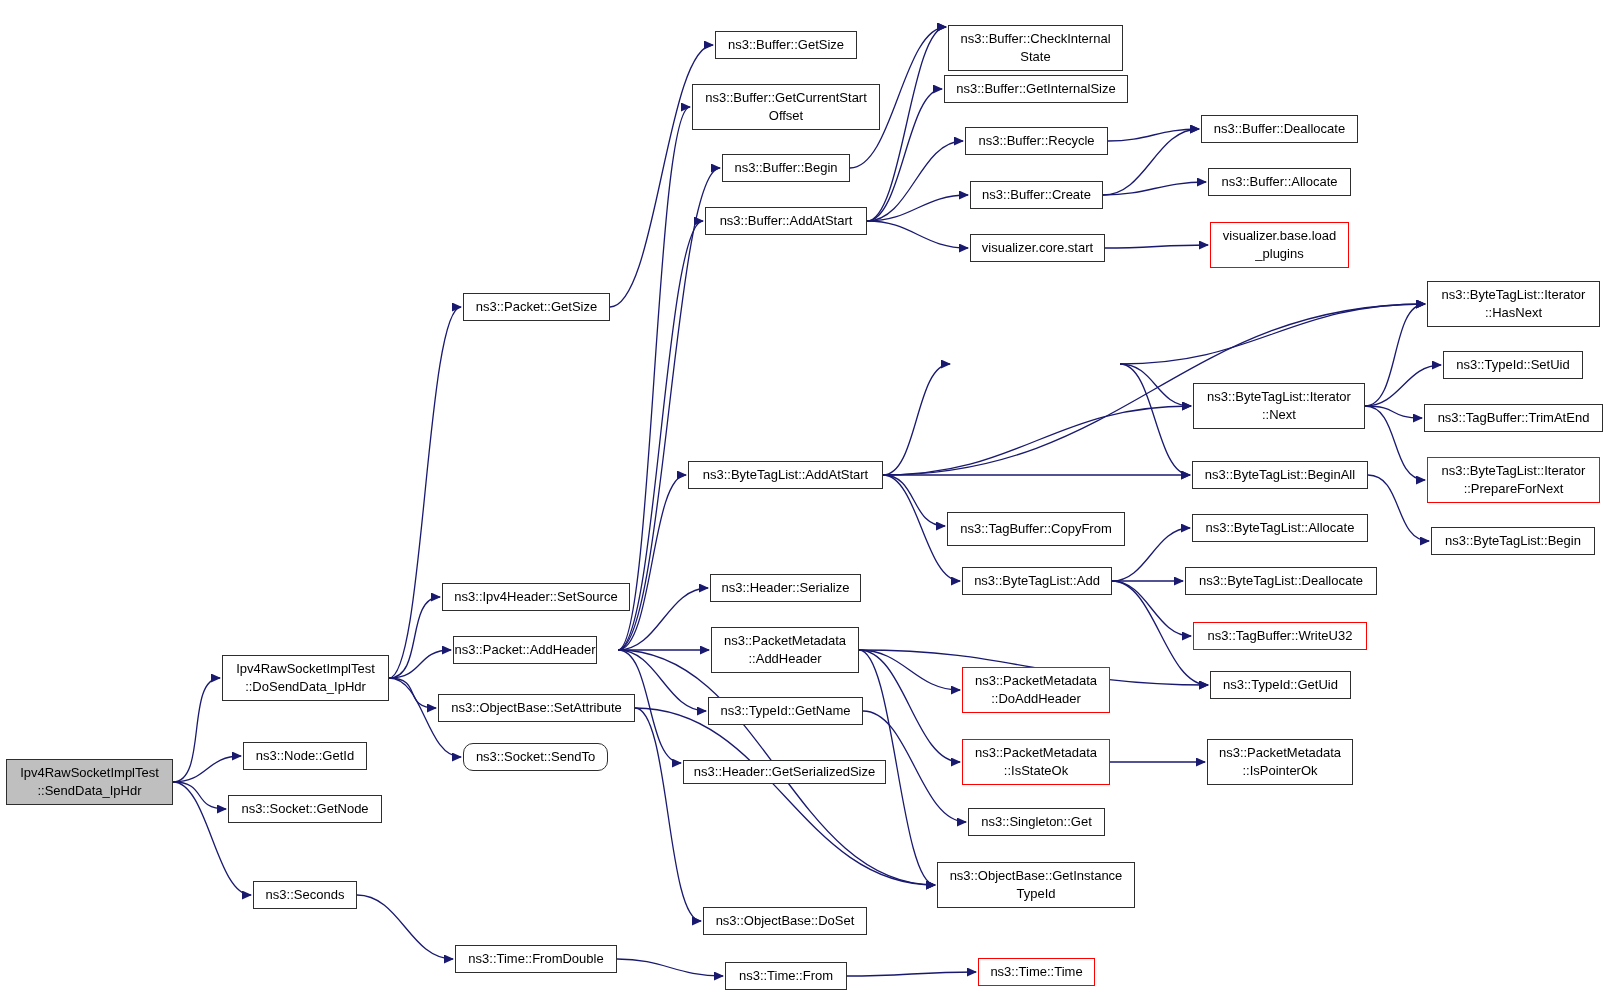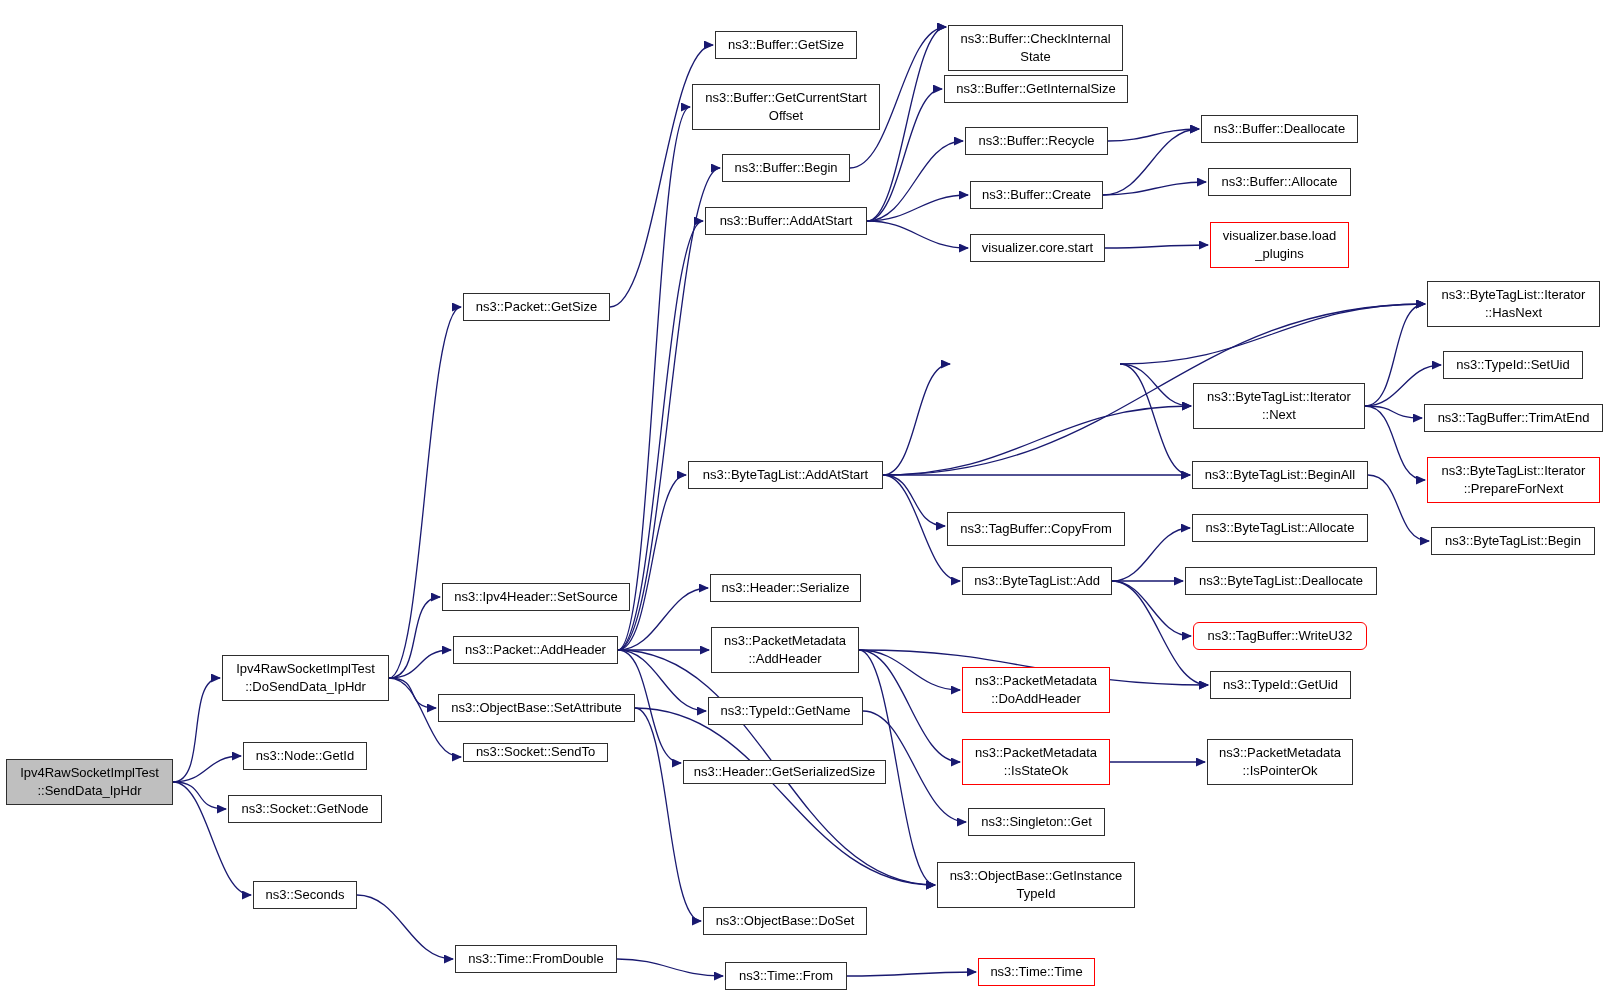--- a/index.html
+++ b/index.html
@@ -114,23 +114,23 @@
   <div class="node start" style="left:6px;   top:759px; width:167px; height:46px;">Ipv4RawSocketImplTest
 ::SendData_IpHdr</div>
   <div class="node" style="left:222px; top:655px; width:167px; height:46px;">Ipv4RawSocketImplTest
 ::DoSendData_IpHdr</div>
   <div class="node" style="left:243px; top:742px; width:124px; height:28px;">ns3::Node::GetId</div>
   <div class="node" style="left:228px; top:795px; width:154px; height:28px;">ns3::Socket::GetNode</div>
   <div class="node" style="left:253px; top:881px; width:104px; height:28px;">ns3::Seconds</div>
 
   <div class="node" style="left:463px; top:293px; width:147px; height:28px;">ns3::Packet::GetSize</div>
   <div class="node" style="left:442px; top:583px; width:188px; height:28px;">ns3::Ipv4Header::SetSource</div>
-  <div class="node" style="left:453px; top:636px; width:165px; height:28px;">ns3::Packet::AddHeader</div>
+  <div class="node" style="left:453px; top:636px; width:144px; height:28px;">ns3::Packet::AddHeader</div>
   <div class="node" style="left:438px; top:694px; width:197px; height:28px;">ns3::ObjectBase::SetAttribute</div>
-  <div class="node" style="left:463px; top:743px; width:145px; height:19px;">ns3::Socket::SendTo</div>
+  <div class="node" style="left:463px; top:743px; width:145px; height:28px;border-radius:10px;">ns3::Socket::SendTo</div>
   <div class="node" style="left:455px; top:945px; width:162px; height:28px;">ns3::Time::FromDouble</div>
 
   <div class="node" style="left:715px; top:31px;  width:142px; height:28px;">ns3::Buffer::GetSize</div>
   <div class="node" style="left:692px; top:84px;  width:188px; height:46px;">ns3::Buffer::GetCurrentStart
 Offset</div>
   <div class="node" style="left:722px; top:154px; width:128px; height:28px;">ns3::Buffer::Begin</div>
   <div class="node" style="left:705px; top:207px; width:162px; height:28px;">ns3::Buffer::AddAtStart</div>
   <div class="node" style="left:688px; top:461px; width:195px; height:28px;">ns3::ByteTagList::AddAtStart</div>
   <div class="node" style="left:710px; top:574px; width:151px; height:28px;">ns3::Header::Serialize</div>
   <div class="node" style="left:711px; top:627px; width:148px; height:46px;">ns3::PacketMetadata
@@ -159,21 +159,21 @@
 
   <div class="node" style="left:1201px; top:115px; width:157px; height:28px;">ns3::Buffer::Deallocate</div>
   <div class="node" style="left:1208px; top:168px; width:143px; height:28px;">ns3::Buffer::Allocate</div>
   <div class="node red" style="left:1210px; top:222px; width:139px; height:46px;">visualizer.base.load
 _plugins</div>
   <div class="node" style="left:1193px; top:383px; width:172px; height:46px;">ns3::ByteTagList::Iterator
 ::Next</div>
   <div class="node" style="left:1192px; top:461px; width:176px; height:28px;">ns3::ByteTagList::BeginAll</div>
   <div class="node" style="left:1192px; top:514px; width:176px; height:28px;">ns3::ByteTagList::Allocate</div>
   <div class="node" style="left:1185px; top:567px; width:192px; height:28px;">ns3::ByteTagList::Deallocate</div>
-  <div class="node red" style="left:1193px; top:622px; width:174px; height:28px;border-radius:6px;">ns3::TagBuffer::WriteU32</div>
+  <div class="node red" style="left:1193px; top:622px; width:174px; height:28px;">ns3::TagBuffer::WriteU32</div>
   <div class="node" style="left:1210px; top:671px; width:141px; height:28px;">ns3::TypeId::GetUid</div>
   <div class="node" style="left:1207px; top:739px; width:146px; height:46px;">ns3::PacketMetadata
 ::IsPointerOk</div>
 
   <div class="node" style="left:1427px; top:281px; width:173px; height:46px;">ns3::ByteTagList::Iterator
 ::HasNext</div>
   <div class="node" style="left:1443px; top:351px; width:140px; height:28px;">ns3::TypeId::SetUid</div>
   <div class="node" style="left:1424px; top:404px; width:179px; height:28px;">ns3::TagBuffer::TrimAtEnd</div>
   <div class="node red" style="left:1427px; top:457px; width:173px; height:46px;">ns3::ByteTagList::Iterator
 ::PrepareForNext</div>

